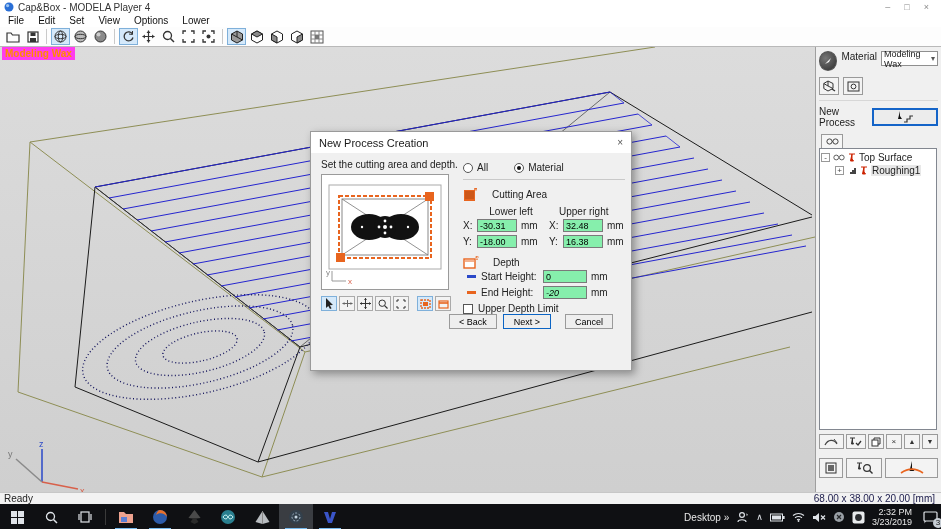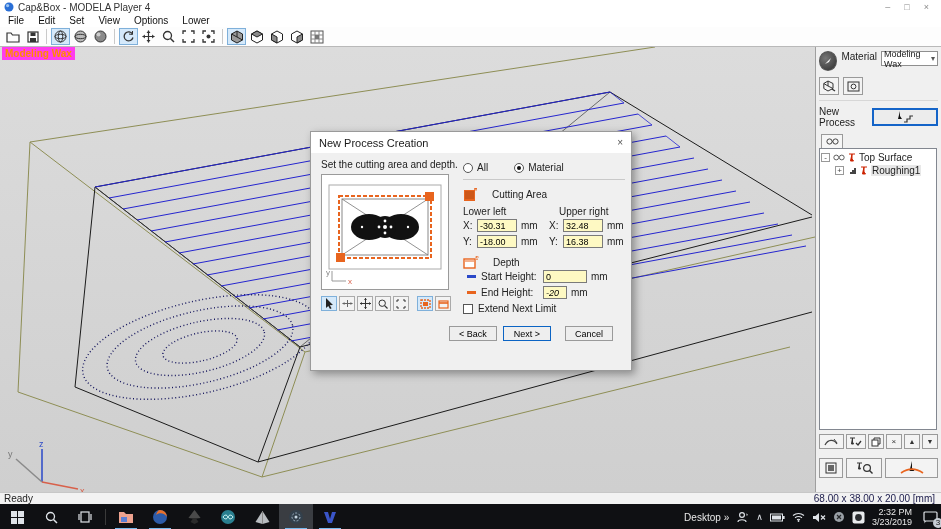--- a/index.html
+++ b/index.html
@@ -72,32 +72,32 @@
   .pv-tools { display:flex; gap:2px; margin-top:6px; }
   .pv-btn { width:16px; height:15px; border:1px solid #aaa; background:#f3f3f3; display:flex; align-items:center; justify-content:center; }
   .pv-btn.sel { background:#d5e9fa; border:1px solid #7fb0da; }
   .dlg-right { position:absolute; left:152px; top:6px; width:162px; }
   .radio-row { display:flex; gap:26px; align-items:center; height:16px; font-size:10px; }
   .radio { width:10px; height:10px; border:1px solid #555; border-radius:50%; background:#fff; position:relative; display:inline-block; margin-right:4px; vertical-align:-2px; }
   .radio.on::after { content:""; position:absolute; left:2px; top:2px; width:4px; height:4px; border-radius:50%; background:#111; }
   .dlg-hr { height:1px; background:#c9c9c9; margin:4px 0 6px; }
   .sec-head { display:flex; align-items:center; gap:14px; height:16px; font-size:10px; }
   .col-heads { display:flex; font-size:10px; margin:4px 0 2px; }
-  .col-heads span:first-child { width:96px; }
+  .col-heads span:first-child { width:96px;text-align:center; }
   .coord-row { display:flex; align-items:center; font-size:10px; margin-bottom:3px; }
   .coord-row .lab { width:14px; }
-  .mini-input { width:40px; height:13px; border:1px solid #7a7a7a; font-size:9px; font-family:"Liberation Sans",sans-serif; padding:0 2px; background:#fef9c3; }
+  .mini-input { width:40px; height:13px; border:1px solid #7a7a7a; font-size:9px; font-family:"Liberation Sans",sans-serif; padding:0 2px; background:#86efac; }
   .unit { width:20px; padding-left:4px;text-align:right; }
   .gap14 { width:12px; }
   .depth-row { display:flex; align-items:center; font-size:10px; margin-bottom:3px; padding-left:4px; }
   .dash { width:9px; height:3px; margin-right:5px; }
   .depth-row .dlab { width:62px; }
   .chk-row { display:flex; align-items:center; gap:5px; font-size:10px; margin-top:4px; }
   .checkbox { width:10px; height:10px; border:1px solid #555; background:#fff; }
-  .dlg-footer { position:absolute; bottom:8px; left:0; right:0; display:flex; justify-content:flex-end; padding-right:18px; gap:6px; }
+  .dlg-footer { position:absolute; bottom:20px; left:0; right:0; display:flex; justify-content:flex-end; padding-right:18px; gap:6px; }
   .dlg-btn { width:48px; height:15px; border:1px solid #9a9a9a; background:#eee; font-size:9px; font-family:"Liberation Sans",sans-serif; }
   .dlg-btn.primary { border:1px solid #0b64c4; }
   .dlg-btn.gap { margin-left:8px; }
 </style>
 </head>
 <body>
 
 <div class="app">
 
   <div class="titlebar">
@@ -653,27 +653,27 @@
 
         <div class="depth-row">
           <span class="dash" style="background:#2a48c8;"></span>
           <span class="dlab">Start Height:</span>
           <input class="mini-input" style="width: 44px;" value="0">
           <span class="unit">mm</span>
         </div>
         <div class="depth-row">
           <span class="dash" style="background:#e8641e;"></span>
           <span class="dlab">End Height:</span>
-          <input class="mini-input" style="width: 24px; font-style: italic;" value="-20">
+          <input class="mini-input" style="width: 44px; font-style: italic;" value="-20">
           <span class="unit">mm</span>
         </div>
 
         <div class="chk-row">
           <span class="checkbox"></span>
-          <span>Extend Next Limit</span>
+          <span>Upper Depth Limit</span>
         </div>
       </div>
 
       <div class="dlg-footer">
         <button class="dlg-btn">&lt; Back</button>
         <button class="dlg-btn primary">Next &gt;</button>
         <button class="dlg-btn gap">Cancel</button>
       </div>
     </div>
   </div>

